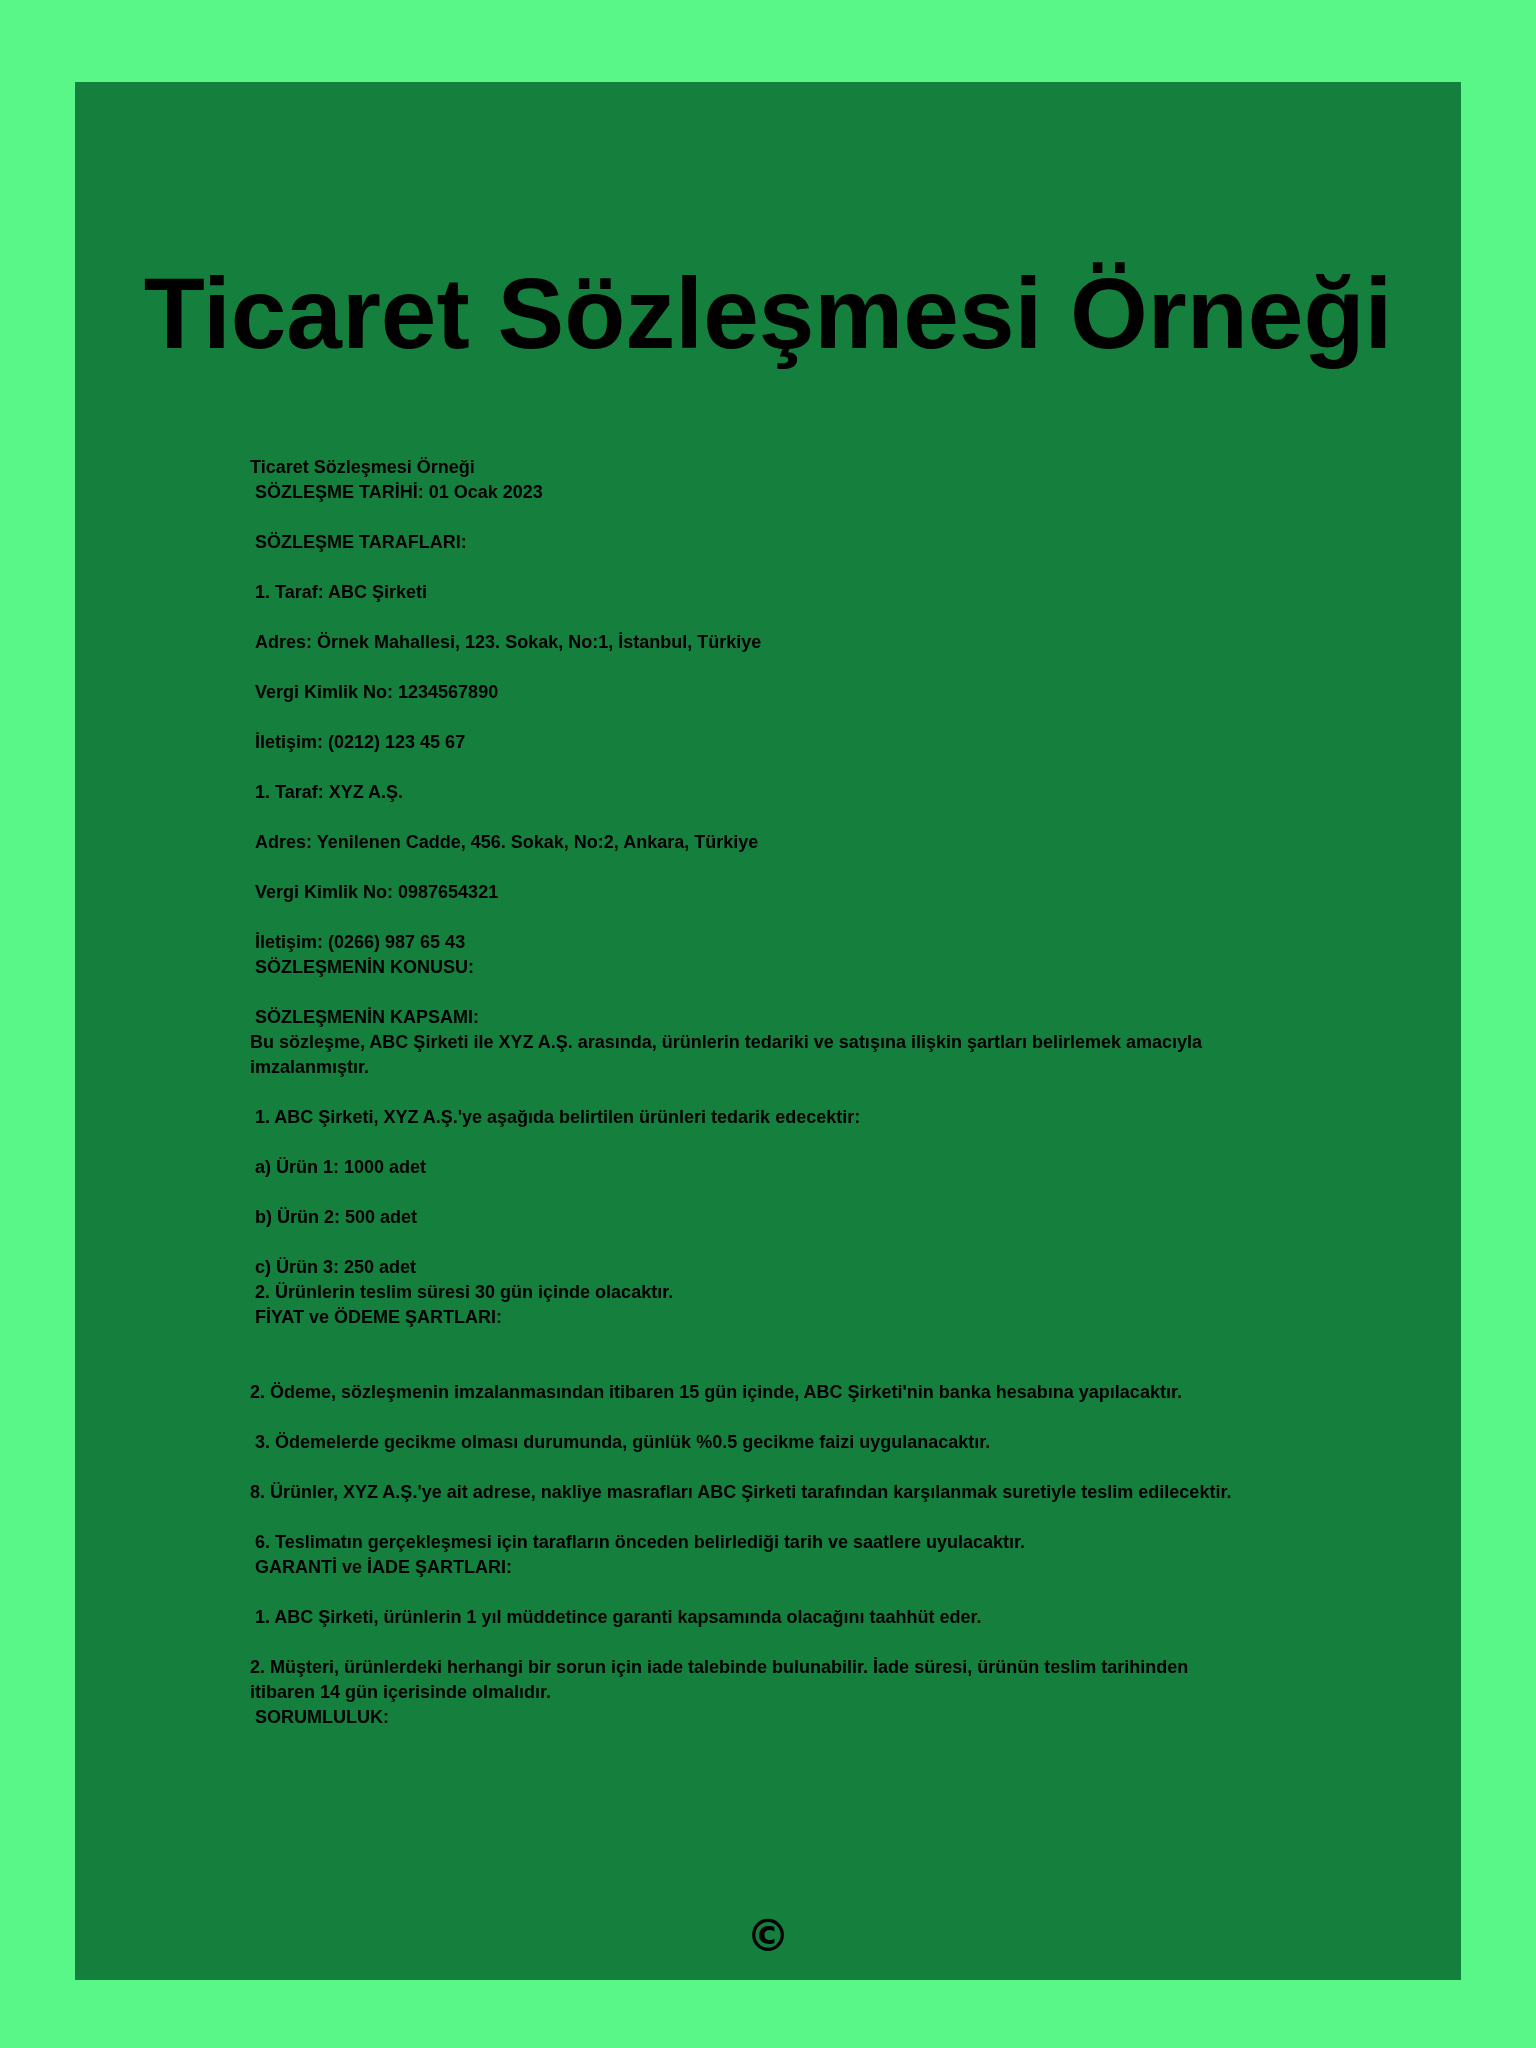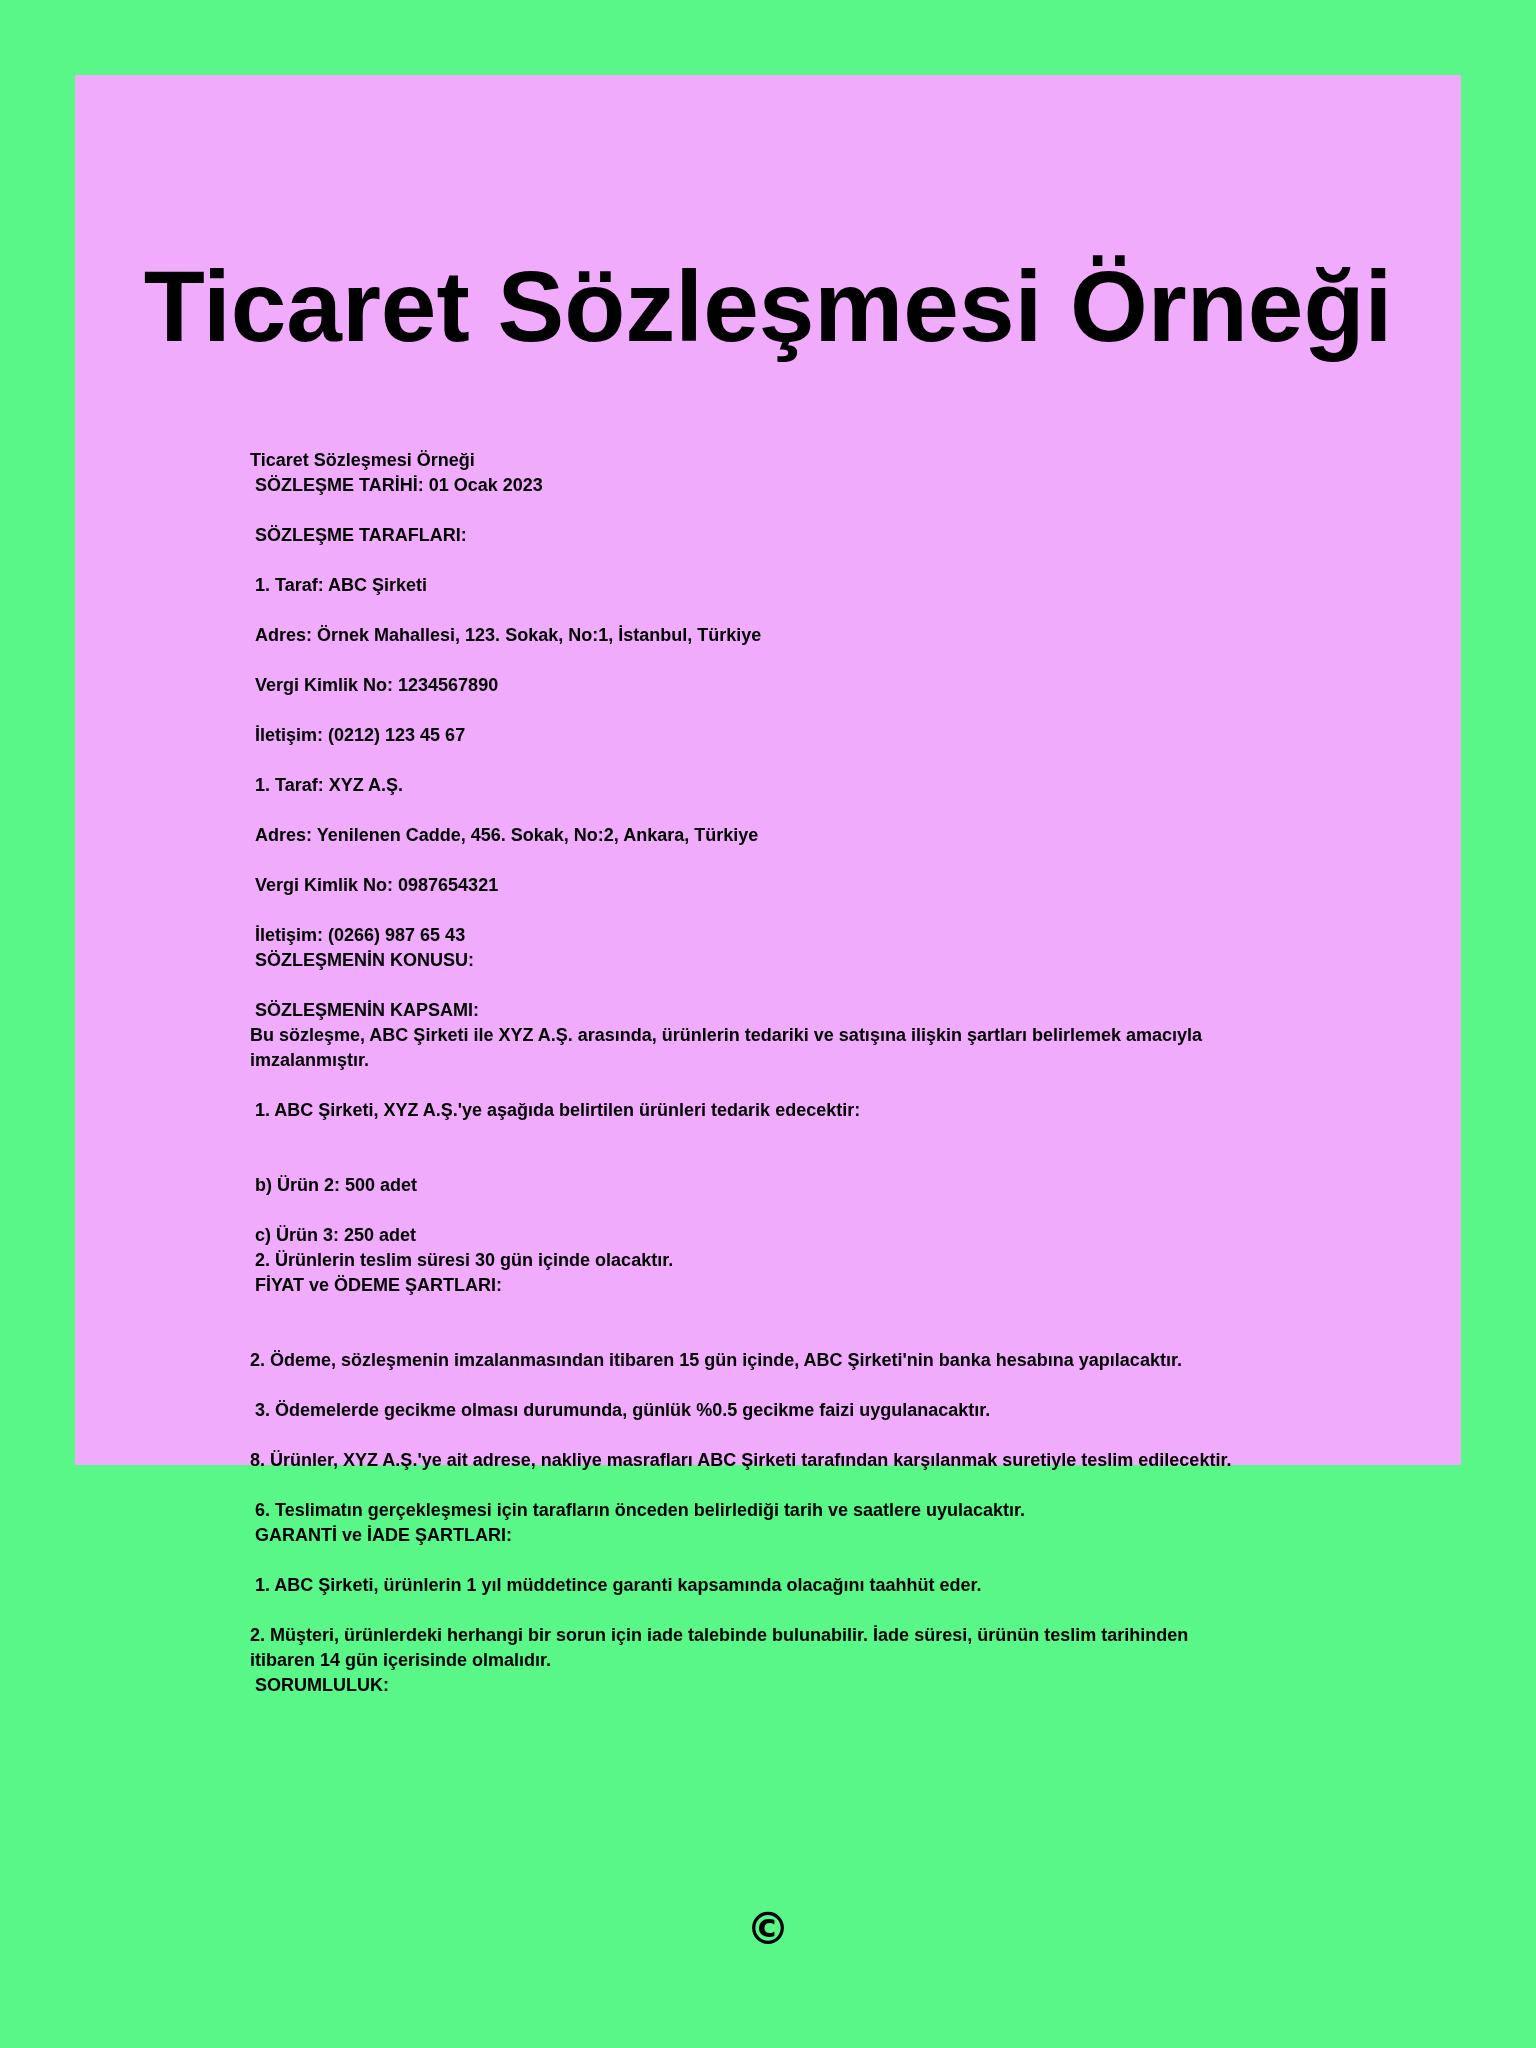--- a/index.html
+++ b/index.html
@@ -10,24 +10,24 @@
       width: 1536px;
       height: 2048px;
       background: #58F787;
       position: relative;
       overflow: hidden;
       font-family: "Liberation Sans", sans-serif;
     }
     .page {
       position: absolute;
       left: 75px;
-      top: 75px;
+      top: 82px;
       width: 1386px;
-      height: 1390px;
-      background: #f0abfc;
+      height: 1898px;
+      background: #15803d;
     }
     .doc-title {
       position: absolute;
       left: 0;
       top: 181px;
       width: 1386px;
       text-align: center;
       font-family: "Liberation Sans", sans-serif;
       font-weight: bold;
       font-size: 100px;
@@ -95,20 +95,21 @@
     <span class="line"> Vergi Kimlik No: 0987654321</span>
     <span class="line blank"></span>
     <span class="line"> İletişim: (0266) 987 65 43</span>
     <span class="line"> SÖZLEŞMENİN KONUSU:</span>
     <span class="line blank"></span>
     <span class="line"> SÖZLEŞMENİN KAPSAMI:</span>
     <span class="line">Bu sözleşme, ABC Şirketi ile XYZ A.Ş. arasında, ürünlerin tedariki ve satışına ilişkin şartları belirlemek amacıyla imzalanmıştır.</span>
     <span class="line blank"></span>
     <span class="line"> 1. ABC Şirketi, XYZ A.Ş.'ye aşağıda belirtilen ürünleri tedarik edecektir:</span>
     <span class="line blank"></span>
+    <span class="line"> a) Ürün 1: 1000 adet</span>
     <span class="line blank"></span>
     <span class="line"> b) Ürün 2: 500 adet</span>
     <span class="line blank"></span>
     <span class="line"> c) Ürün 3: 250 adet</span>
     <span class="line"> 2. Ürünlerin teslim süresi 30 gün içinde olacaktır.</span>
     <span class="line"> FİYAT ve ÖDEME ŞARTLARI:</span>
     <span class="line blank"></span>
     <span class="line blank"></span>
     <span class="line">2. Ödeme, sözleşmenin imzalanmasından itibaren 15 gün içinde, ABC Şirketi'nin banka hesabına yapılacaktır.</span>
     <span class="line blank"></span>

